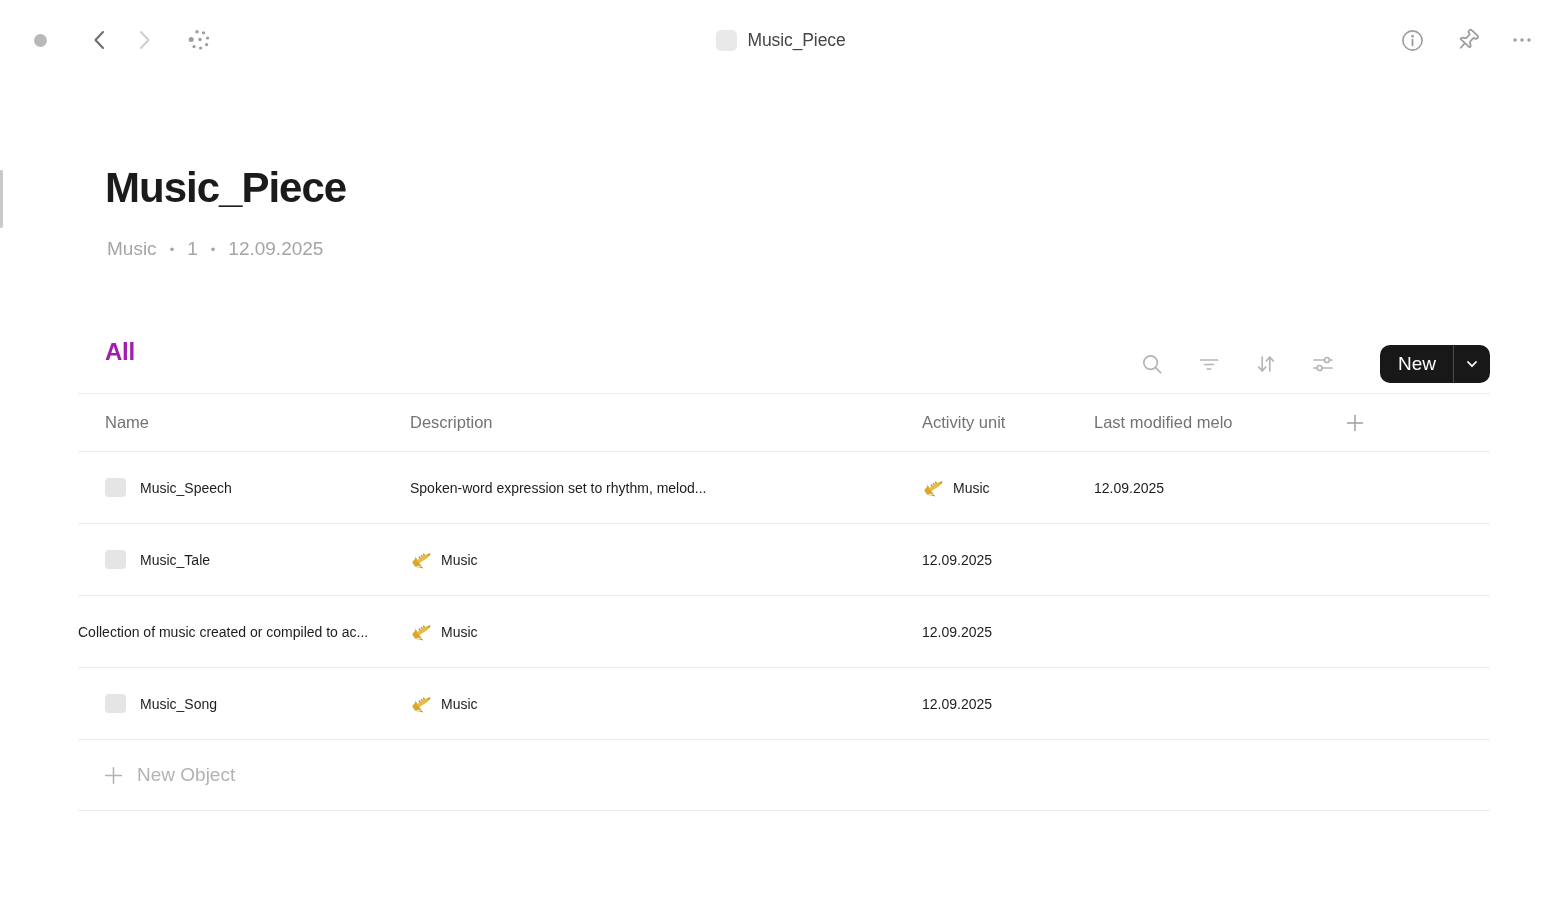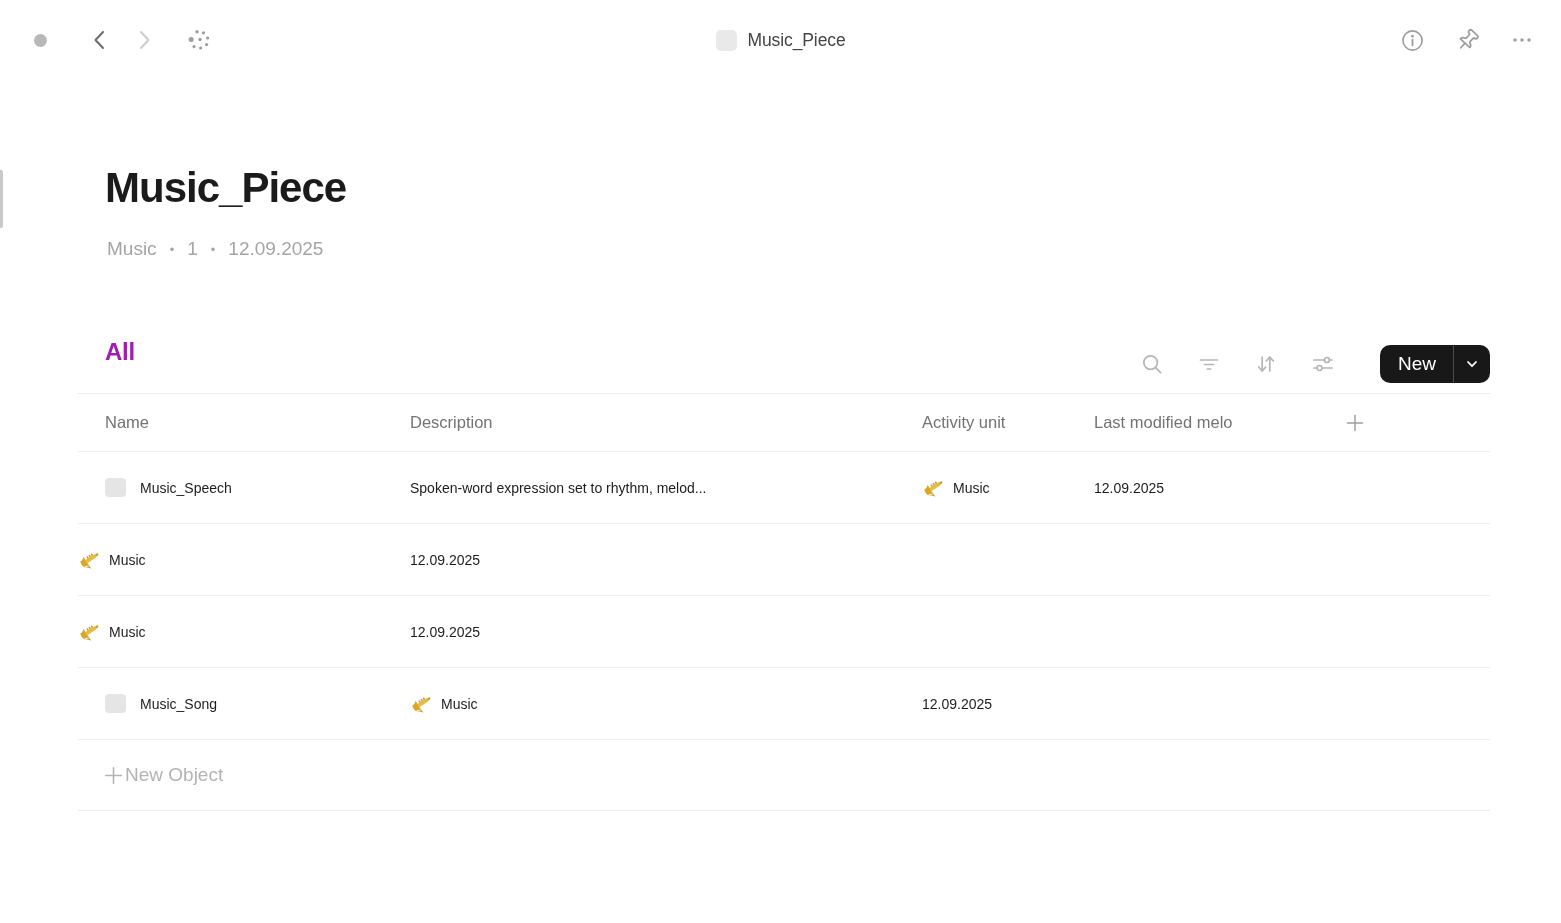--- a/index.html
+++ b/index.html
@@ -52,21 +52,21 @@
            color:#737373; font-size:16.5px; }
   .th-name { padding-left:27px; }
   .th-add { display:flex; align-items:center; }
   .trow { height:72px; border-bottom:1px solid #ededed; font-size:14px; color:#1d1d1e; cursor:pointer; }
   .cell-name { padding-left:27px; display:flex; align-items:center; gap:14px; font-weight:400; }
   .obj-ico { width:21px; height:19px; border-radius:4px; background:#e5e5e5; flex:0 0 auto; }
   .cell-desc { padding-right:30px; white-space:nowrap; overflow:hidden; }
   .cell-activity { display:flex; align-items:center; gap:8px; }
   .cell-activity svg { flex:0 0 auto; }
   .new-row { height:71px; border-bottom:1px solid #ededed; display:flex; align-items:center;
-             padding-left:24px; color:#b3b3b3; font-size:19px; cursor:pointer; }
+             padding-left:24px; gap:12px; color:#b3b3b3; font-size:19px; cursor:pointer; }
 
   svg { display:block; }
 </style>
 </head>
 <body>
 
 <div class="stage">
 
   <div class="topbar">
     <div class="tb-left">
@@ -245,40 +245,45 @@
                   <rect x="16" y="7.9" width="1.7" height="2.4" rx="0.5" fill="#C79B22"></rect>
                 </g>
               </svg>
             </span>
             <span>Music</span>
           </div>
           <div>12.09.2025</div>
           <div></div>
         </div>
         <div class="grid-row trow">
+          <div class="cell-name">
+            <span class="obj-ico"></span>
+            <span>Music_Tale</span>
+          </div>
           <div class="cell-activity">
             <span>
               <svg width="23" height="23" viewBox="0 0 24 24">
                 <g transform="rotate(-33 12 12)">
                   <path d="M3 8.6 C5.6 8.6 7.2 7.4 8.3 6.1 L8.3 17.9 C7.2 16.6 5.6 15.4 3 15.4 C2 15.4 2 8.6 3 8.6 Z" fill="#DBA727"></path>
                   <path d="M2.6 15.6 C4.8 17 7 19 8.3 21 L8.3 17.9 Z" fill="#B98F1C"></path>
                   <rect x="8" y="10.1" width="12.2" height="3.8" rx="1.4" fill="#E6BC41"></rect>
                   <rect x="19.6" y="10.8" width="3.2" height="2.4" rx="1.2" fill="#C79B22"></rect>
                   <rect x="10.6" y="7.9" width="1.7" height="2.4" rx="0.5" fill="#C79B22"></rect>
                   <rect x="13.3" y="7.9" width="1.7" height="2.4" rx="0.5" fill="#C79B22"></rect>
                   <rect x="16" y="7.9" width="1.7" height="2.4" rx="0.5" fill="#C79B22"></rect>
                 </g>
               </svg>
             </span>
             <span>Music</span>
           </div>
           <div>12.09.2025</div>
           <div></div>
         </div>
         <div class="grid-row trow">
+          <div class="cell-desc">Collection of music created or compiled to ac...</div>
           <div class="cell-activity">
             <span>
               <svg width="23" height="23" viewBox="0 0 24 24">
                 <g transform="rotate(-33 12 12)">
                   <path d="M3 8.6 C5.6 8.6 7.2 7.4 8.3 6.1 L8.3 17.9 C7.2 16.6 5.6 15.4 3 15.4 C2 15.4 2 8.6 3 8.6 Z" fill="#DBA727"></path>
                   <path d="M2.6 15.6 C4.8 17 7 19 8.3 21 L8.3 17.9 Z" fill="#B98F1C"></path>
                   <rect x="8" y="10.1" width="12.2" height="3.8" rx="1.4" fill="#E6BC41"></rect>
                   <rect x="19.6" y="10.8" width="3.2" height="2.4" rx="1.2" fill="#C79B22"></rect>
                   <rect x="10.6" y="7.9" width="1.7" height="2.4" rx="0.5" fill="#C79B22"></rect>
                   <rect x="13.3" y="7.9" width="1.7" height="2.4" rx="0.5" fill="#C79B22"></rect>

